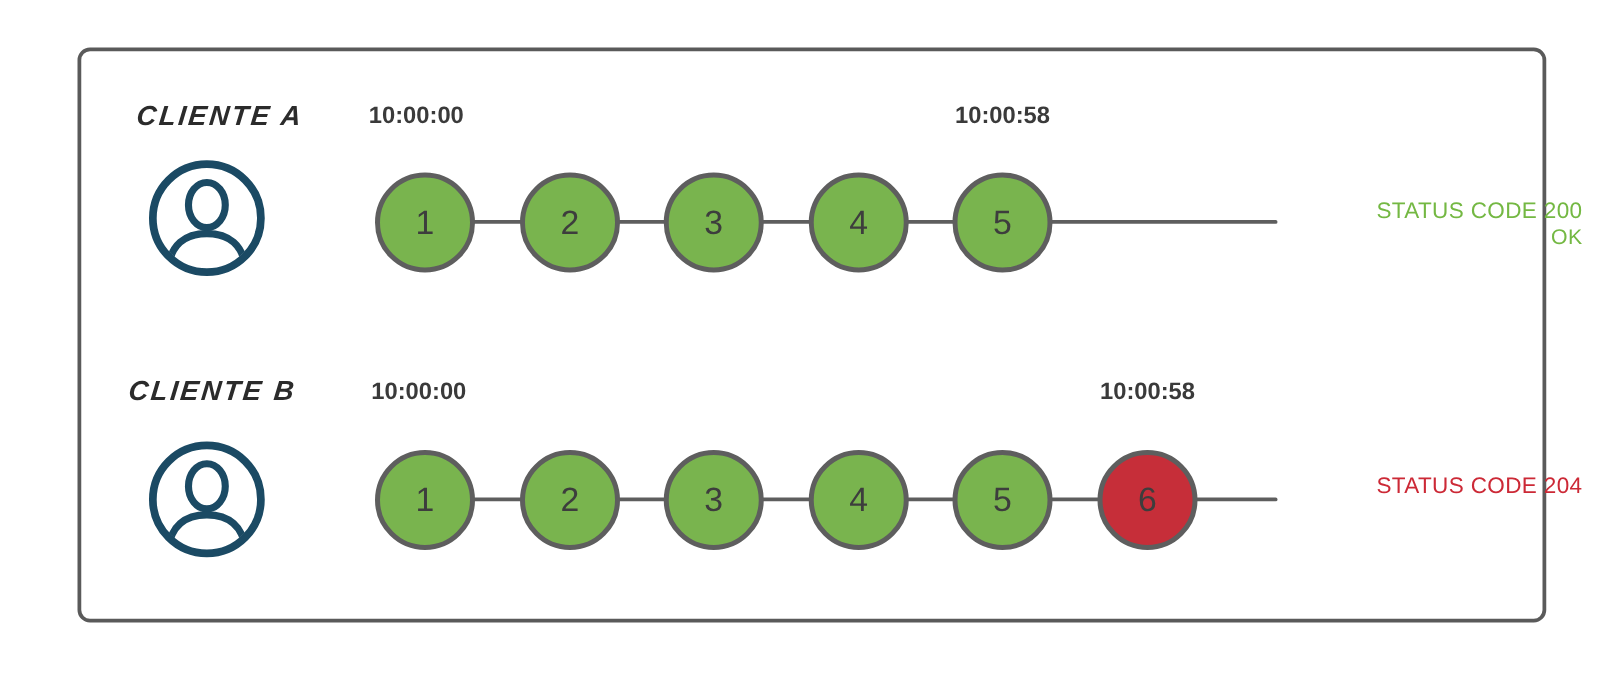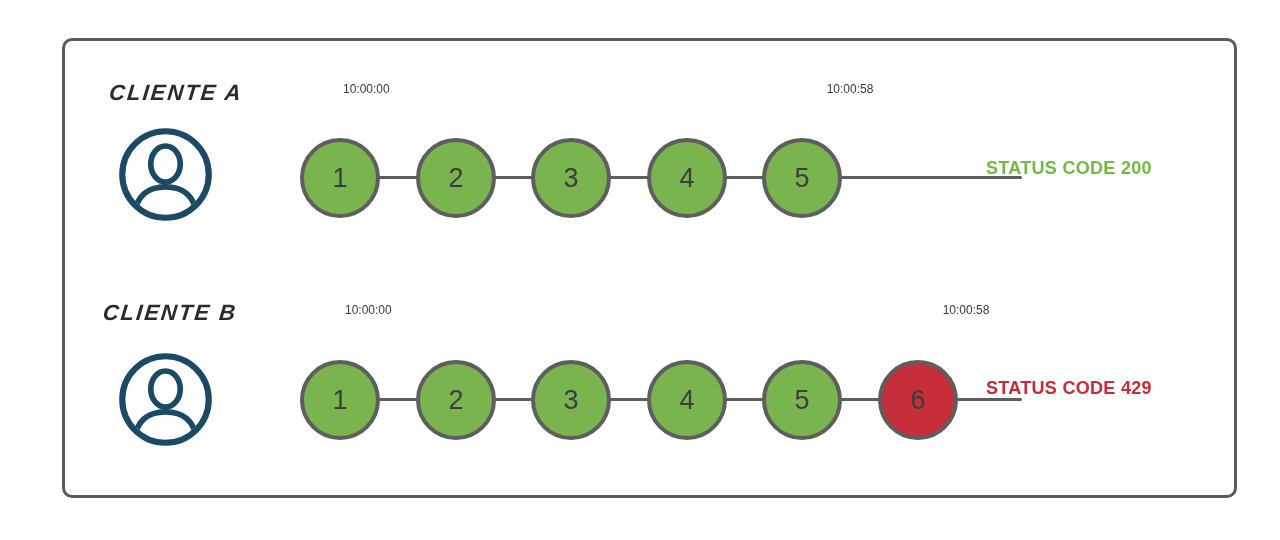--- a/index.html
+++ b/index.html
@@ -28,22 +28,22 @@
     position:absolute;transform:translateX(-50%) skewX(-6deg);
     font-weight:bold;font-style:italic;font-size:22px;letter-spacing:2px;
     color:var(--label-ink);white-space:nowrap;
   }
   .row-a .client-label{left:176px;top:80px}
   .row-b .client-label{left:170px;top:300px}
   .user-icon{position:absolute;color:var(--icon-blue)}
   .row-a .user-icon{left:118px;top:127px}
   .row-b .user-icon{left:118px;top:352px}
   .timestamp{
-    position:absolute;font-weight:normal;font-size:12px;
-    color:var(--timestamp-ink);white-space:nowrap;margin-left:48px;
+    position:absolute;font-weight:bold;font-size:19px;
+    color:var(--timestamp-ink);white-space:nowrap;
   }
   .row-a .t-start{left:295px;top:82px}
   .row-a .t-end{left:802px;top:82px;transform:translateX(-50%)}
   .row-b .t-start{left:297px;top:303px}
   .row-b .t-end{left:918px;top:303px;transform:translateX(-50%)}
   .chain{position:absolute;left:300px;width:722px;height:80px}
   .row-a .chain{top:138px}
   .row-b .chain{top:360px}
   .chain-line{
     position:absolute;left:40px;right:0;top:38px;height:3px;
@@ -51,22 +51,22 @@
   }
   .request-circle{
     position:absolute;top:0;width:80px;height:80px;
     border:4px solid var(--line-gray);border-radius:50%;
     display:flex;align-items:center;justify-content:center;
     font-size:27px;color:var(--number-ink);
   }
   .request-circle.ok{background:var(--ok-green)}
   .request-circle.error{background:var(--error-red)}
   .status{
-    position:absolute;left:986px;width:196px;text-align:left;
-    font-weight:bold;font-size:18px;line-height:21px;letter-spacing:.3px;
+    position:absolute;left:1070px;width:196px;text-align:right;
+    font-weight:normal;font-size:18px;line-height:21px;letter-spacing:.3px;
     white-space:nowrap;
   }
   .row-a .status{top:158px;color:var(--status-green)}
   .row-b .status{top:378px;color:var(--status-red)}
   .status .detail{font-size:17px}
 </style>
 </head>
 <body>
 
 <div class="canvas">
@@ -91,20 +91,21 @@
     <div class="chain">
         <div class="chain-line"></div>
         <div class="request-circle ok" style="left: 0px;">1</div>
         <div class="request-circle ok" style="left: 116px;">2</div>
         <div class="request-circle ok" style="left: 231px;">3</div>
         <div class="request-circle ok" style="left: 347px;">4</div>
         <div class="request-circle ok" style="left: 462px;">5</div>
       </div>
     <div class="status">
       <div class="code">STATUS CODE 200</div>
+      <div class="detail">OK</div>
     </div>
   </section>
 
   <section class="row row-b">
     <div class="client-label">CLIENTE B</div>
     <svg class="user-icon" viewBox="0 0 100 100" width="95" height="95">
       <defs>
           <clipPath id="uclip-b">
             <circle cx="50" cy="50" r="42.5"></circle>
           </clipPath>
@@ -120,16 +121,16 @@
     <div class="chain">
         <div class="chain-line"></div>
         <div class="request-circle ok" style="left: 0px;">1</div>
         <div class="request-circle ok" style="left: 116px;">2</div>
         <div class="request-circle ok" style="left: 231px;">3</div>
         <div class="request-circle ok" style="left: 347px;">4</div>
         <div class="request-circle ok" style="left: 462px;">5</div>
         <div class="request-circle error" style="left: 578px;">6</div>
       </div>
     <div class="status">
-      <div class="code">STATUS CODE 429</div>
+      <div class="code">STATUS CODE 204</div>
     </div>
   </section>
 </div>
 
 </body></html>

